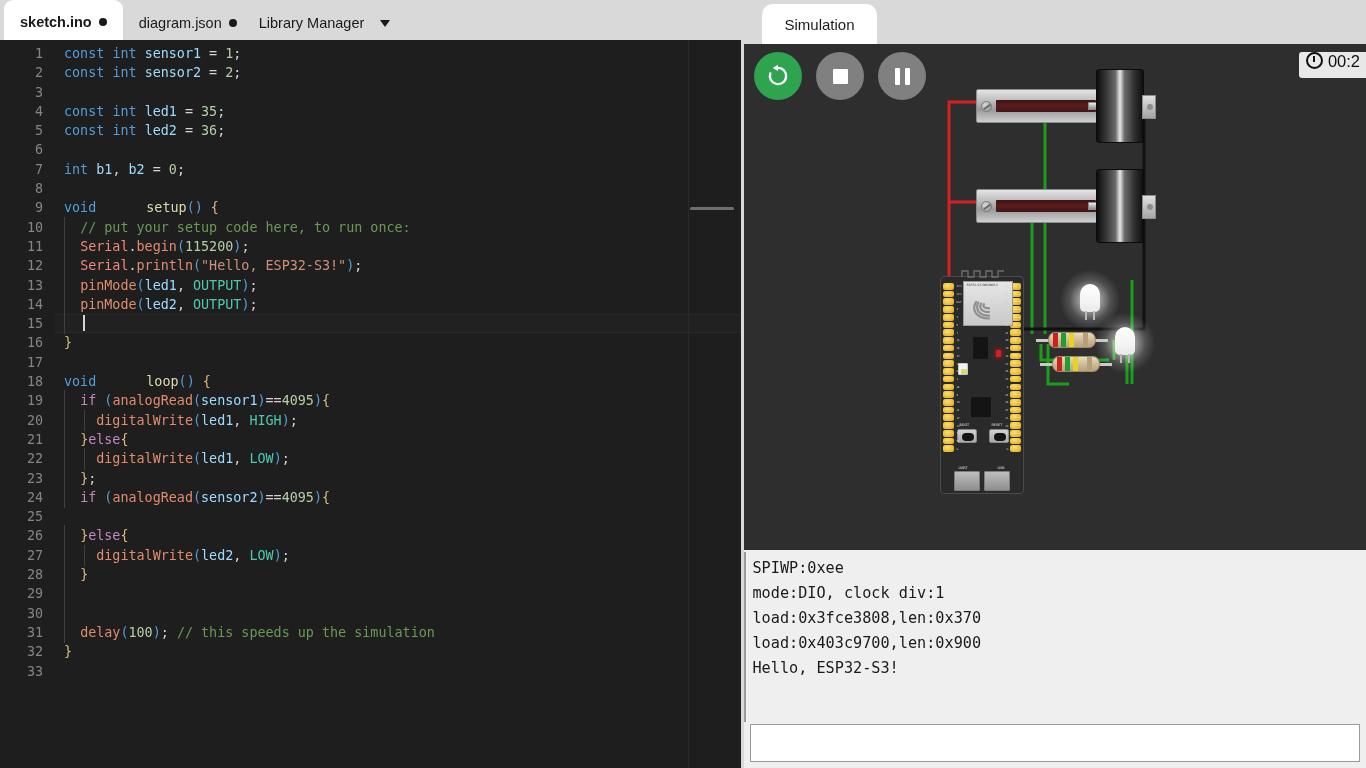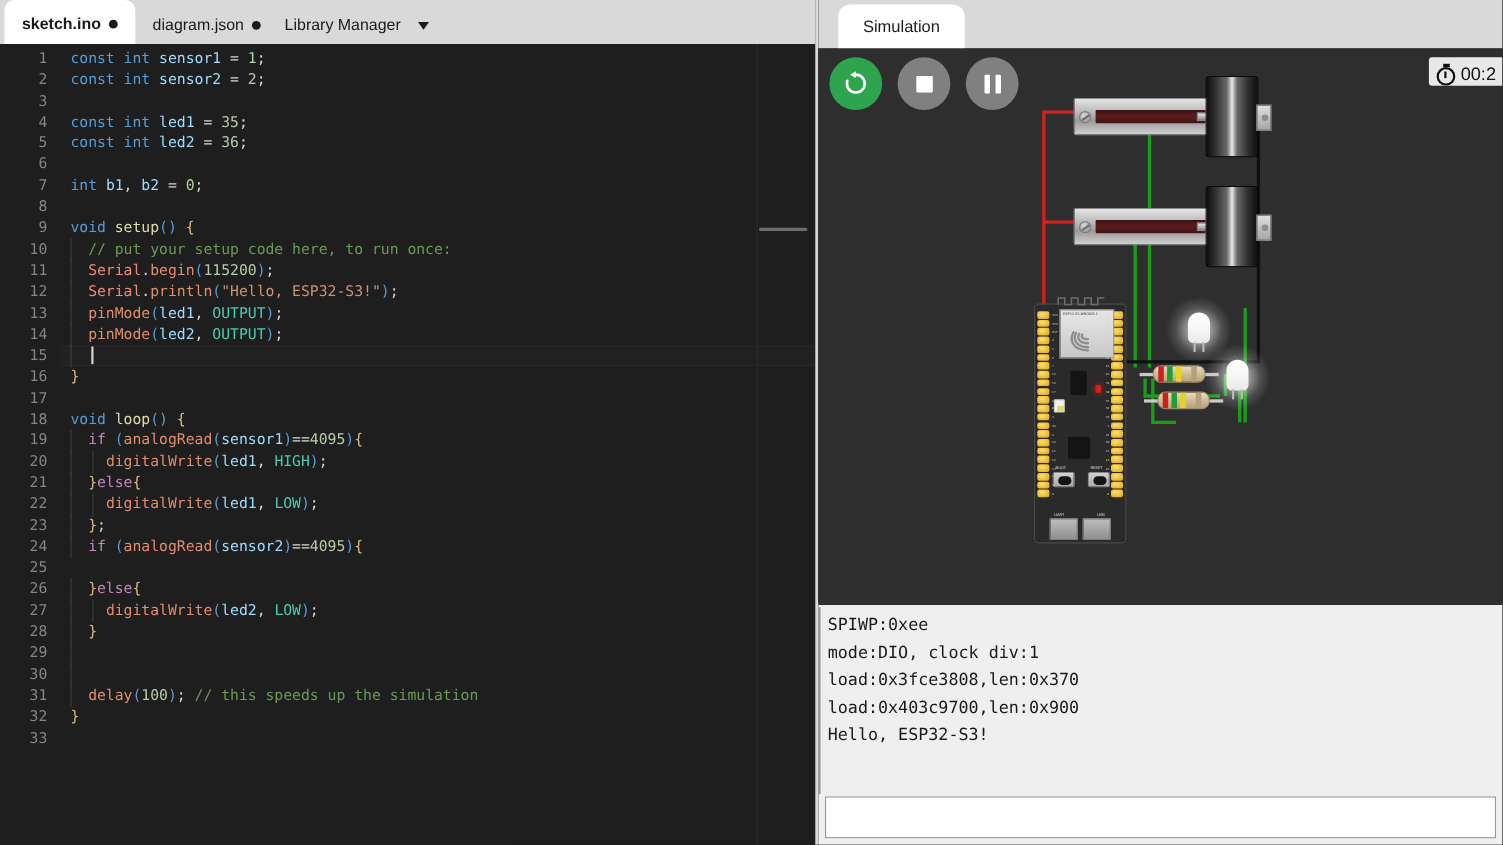--- a/index.html
+++ b/index.html
@@ -81,21 +81,21 @@
     content: ""; position: absolute; left: 31.5px; top: -1px; bottom: -1px;
     width: 1px; background: #404040;
   }
   .caretbar {
     position:absolute; left: 31px; top: 1px; width: 1.6px; height: 16px;
     background: #d4d4d4;
   }
 
   
   .t-kw    { color: #569cd6; }
-  .t-fn    { color: #dcdcaa; }   
+  .t-fn    { color: #dcdcaa; margin-left: 42px; }   
   .t-var   { color: #9cdcfe; }
   .t-num   { color: #b5cea8; }
   .t-str   { color: #ce9178; }
   .t-cmt   { color: #6a9955; }
   .t-obj   { color: #f08a7a; }   
   .t-call  { color: #e08c6d; }   
   .t-const { color: #4ec9b0; }   
   .t-punc  { color: #d4d4d4; }
   .t-brace1{ color: #d7ba7d; }
   .t-brace3{ color: #569cd6; }
@@ -157,21 +157,21 @@
   .ctl-gray  { background: #808080; }
   .ico-stop  { width: 15px; height: 15px; background: #fff; border-radius: 1px; }
   .ico-pause { display:flex; gap:5px; }
   .ico-pause i { display:block; width: 5px; height: 17px; background:#fff; border-radius:1px; }
 
   
   #sim-timer {
     position: absolute; right: 0px; top: 8px;
     height: 26px; padding: 0 6px 0 7px;
     background: #e8e8e8; color: #111;
-    display: flex; align-items: flex-end; gap: 5px;
+    display: flex; align-items: flex-start; gap: 5px;
     font-family: "Liberation Sans", sans-serif;
     font-size: 16.5px; z-index: 40;
     border-radius: 3px 0 0 3px;
     white-space: nowrap; overflow: hidden;
   }
   .watch {
     position: relative; width: 17px; height: 17px;
     border: 2px solid #111; border-radius: 50%;
   }
   .watch::before {

